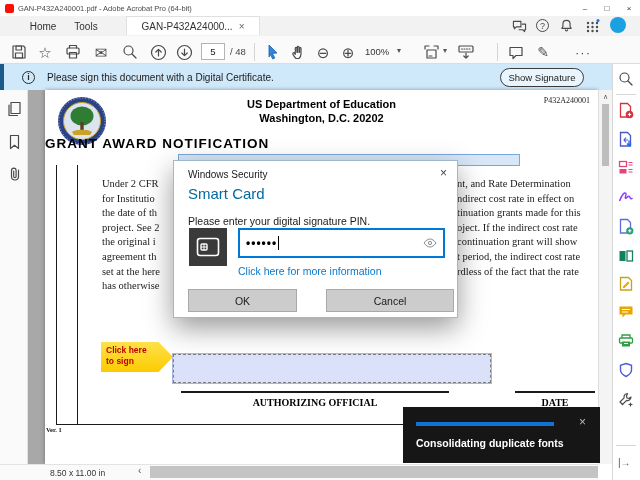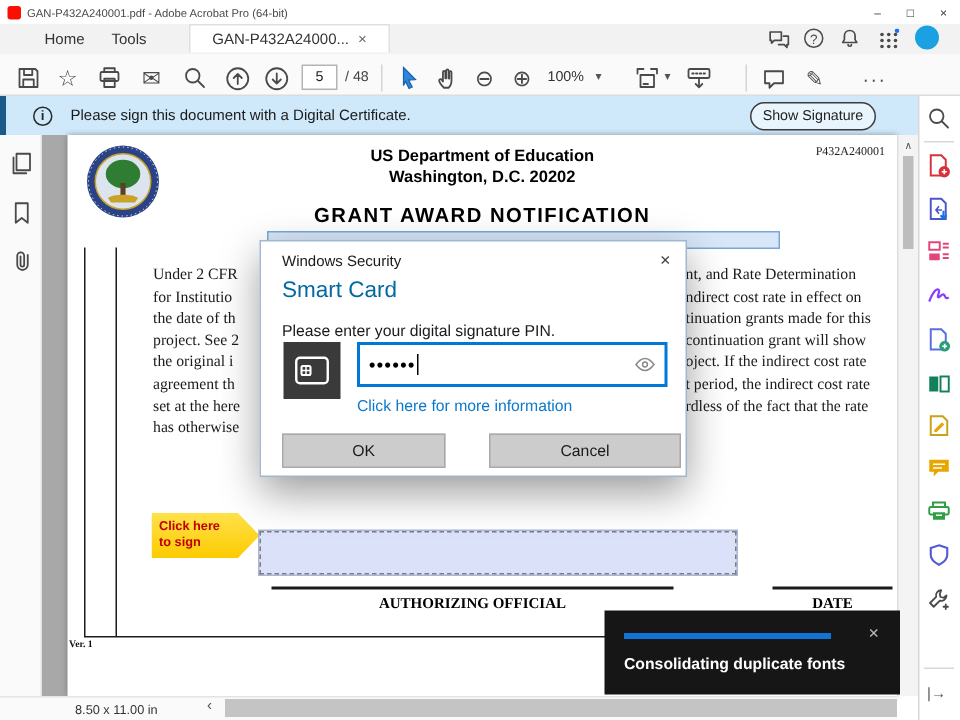--- a/index.html
+++ b/index.html
@@ -225,21 +225,21 @@
           <ellipse cx="25" cy="20" rx="11.5" ry="9.5" fill="#2e7d32"></ellipse>
           <rect x="23.3" y="26" width="3.4" height="8" fill="#5d4023"></rect>
           <path d="M15 36c3-3 17-3 20 0l-2 3H17z" fill="#c9a227"></path>
           <circle cx="25" cy="25" r="23" fill="none" stroke="#f0f0f0" stroke-width=".6" stroke-dasharray="1 2"></circle>
         </svg>
       </div>
 
       <div class="abs" style="left:0;top:8px;width:553px;text-align:center;font-size:11px;font-weight:bold;color:#000">US Department of Education</div>
       <div class="abs" style="left:0;top:22px;width:553px;text-align:center;font-size:11px;font-weight:bold;color:#000">Washington, D.C. 20202</div>
       <div class="abs serif" style="right:8px;top:6px;font-size:8px;color:#222">P432A240001</div>
-      <div class="abs" style="left:0;top:46px;width:553px;text-align:center;font-size:13.5px;font-weight:bold;letter-spacing:1px;color:#000">GRANT AWARD NOTIFICATION</div>
+      <div class="abs" style="left:0;top:46px;width:553px;font-size:13.5px;font-weight:bold;letter-spacing:1px;color:#000">GRANT AWARD NOTIFICATION</div>
 
       <div class="abs" style="left:133px;top:64px;width:342px;height:12px;background:#d7e7f8;border:1px solid #7aa7d9"></div>
 
       <div class="abs formline" style="left:11px;top:75px;width:1px;height:259px"></div>
       <div class="abs formline" style="left:32px;top:75px;width:1px;height:259px"></div>
       <div class="abs formline" style="left:11px;top:334px;width:541px;height:1px"></div>
       <div class="abs serif" style="left:1px;top:336px;font-size:6.5px;font-weight:bold;color:#111">Ver. 1</div>
 
       <div class="abs" style="left:57px;top:87px;width:71px">
         <div class="bodyline">Under 2 CFR</div>
@@ -249,22 +249,22 @@
         <div class="bodyline">the original i</div>
         <div class="bodyline">agreement th</div>
         <div class="bodyline">set at the here</div>
         <div class="bodyline">has otherwise</div>
       </div>
 
       <div class="abs" style="left:412px;top:87px;width:141px">
         <div class="bodyline">nt, and Rate Determination</div>
         <div class="bodyline">ndirect cost rate in effect on</div>
         <div class="bodyline">tinuation grants made for this</div>
+        <div class="bodyline">oject. If the indirect cost rate</div>
         <div class="bodyline">continuation grant will show</div>
-        <div class="bodyline">oject. If the indirect cost rate</div>
         <div class="bodyline">t period, the indirect cost rate</div>
         <div class="bodyline">rdless of the fact that the rate</div>
       </div>
 
       <div id="callout" class="abs" style="left:56px;top:252px">
         <div>Click here</div>
         <div>to sign</div>
       </div>
 
       <div id="sigfield" class="abs" style="left:128px;top:264px;width:318px;height:29px"></div>

